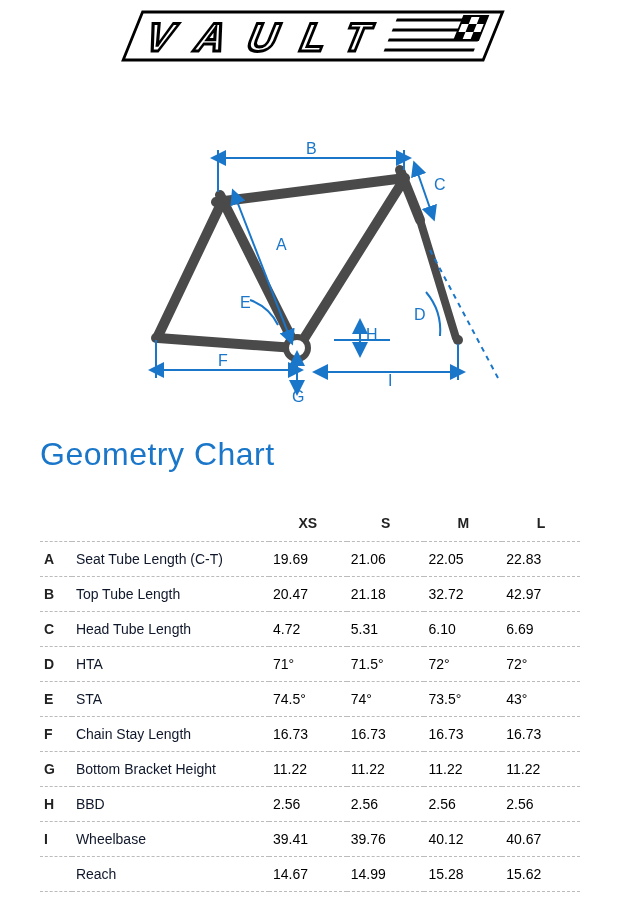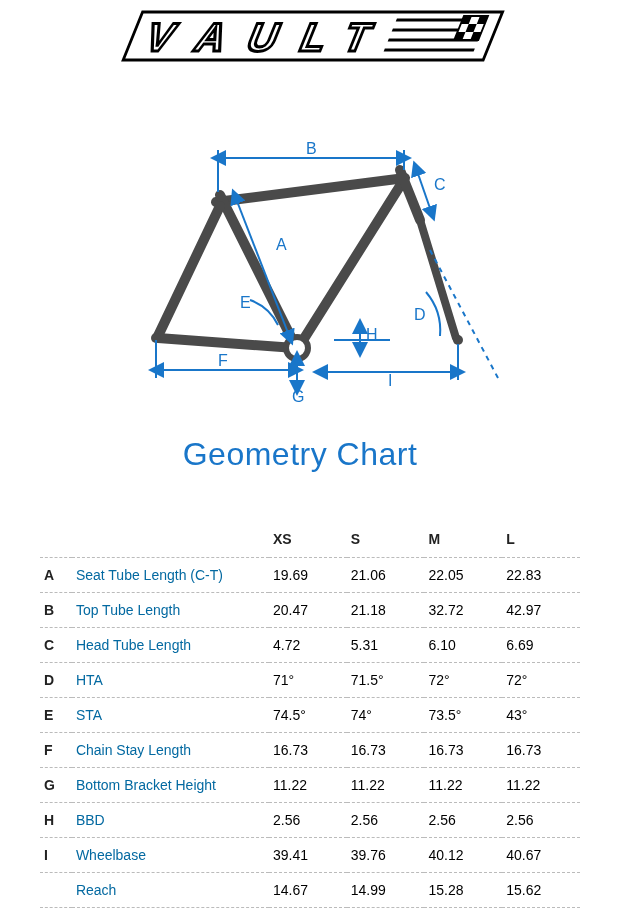--- a/index.html
+++ b/index.html
@@ -34,55 +34,55 @@
   .diagram {
     display: inline-block;
   }
 
   
   .geo-title {
     color: #1976c9;
     font-size: 32px;
     font-weight: 300;
     letter-spacing: 0.5px;
-    text-align: center;
+    text-align: left;
     padding-right: 20px;
-    margin: 22px 0 50px 0;
+    margin: 22px 0 34px 0;
     font-stretch: condensed;
   }
 
   
   table.geo {
     width: 100%;
     border-collapse: collapse;
     font-size: 14px;
     color: #666;
   }
   table.geo th {
-    text-align: left;
+    text-align: center;
     font-weight: 700;
     color: #222;
     padding: 8px 4px 10px 4px;
     border-bottom: 1px dashed #bbb;
     font-size: 14px;
   }
   table.geo th.letter-col { width: 24px; }
   table.geo th.desc-col { width: 190px; }
   table.geo th.val-col  { width: 70px; }
   table.geo td {
     padding: 9px 4px;
     border-bottom: 1px dashed #bbb;
     vertical-align: middle;
   }
   table.geo td.letter {
     font-weight: 700;
     color: #222;
   }
   table.geo td.desc {
-    color: #0369a1;
+    color: #0f172a;
     margin-left: 45px;
   }
   table.geo td.val {
     color: #000000;
   }
 </style>
 </head>
 <body>
 
 <div class="page">

